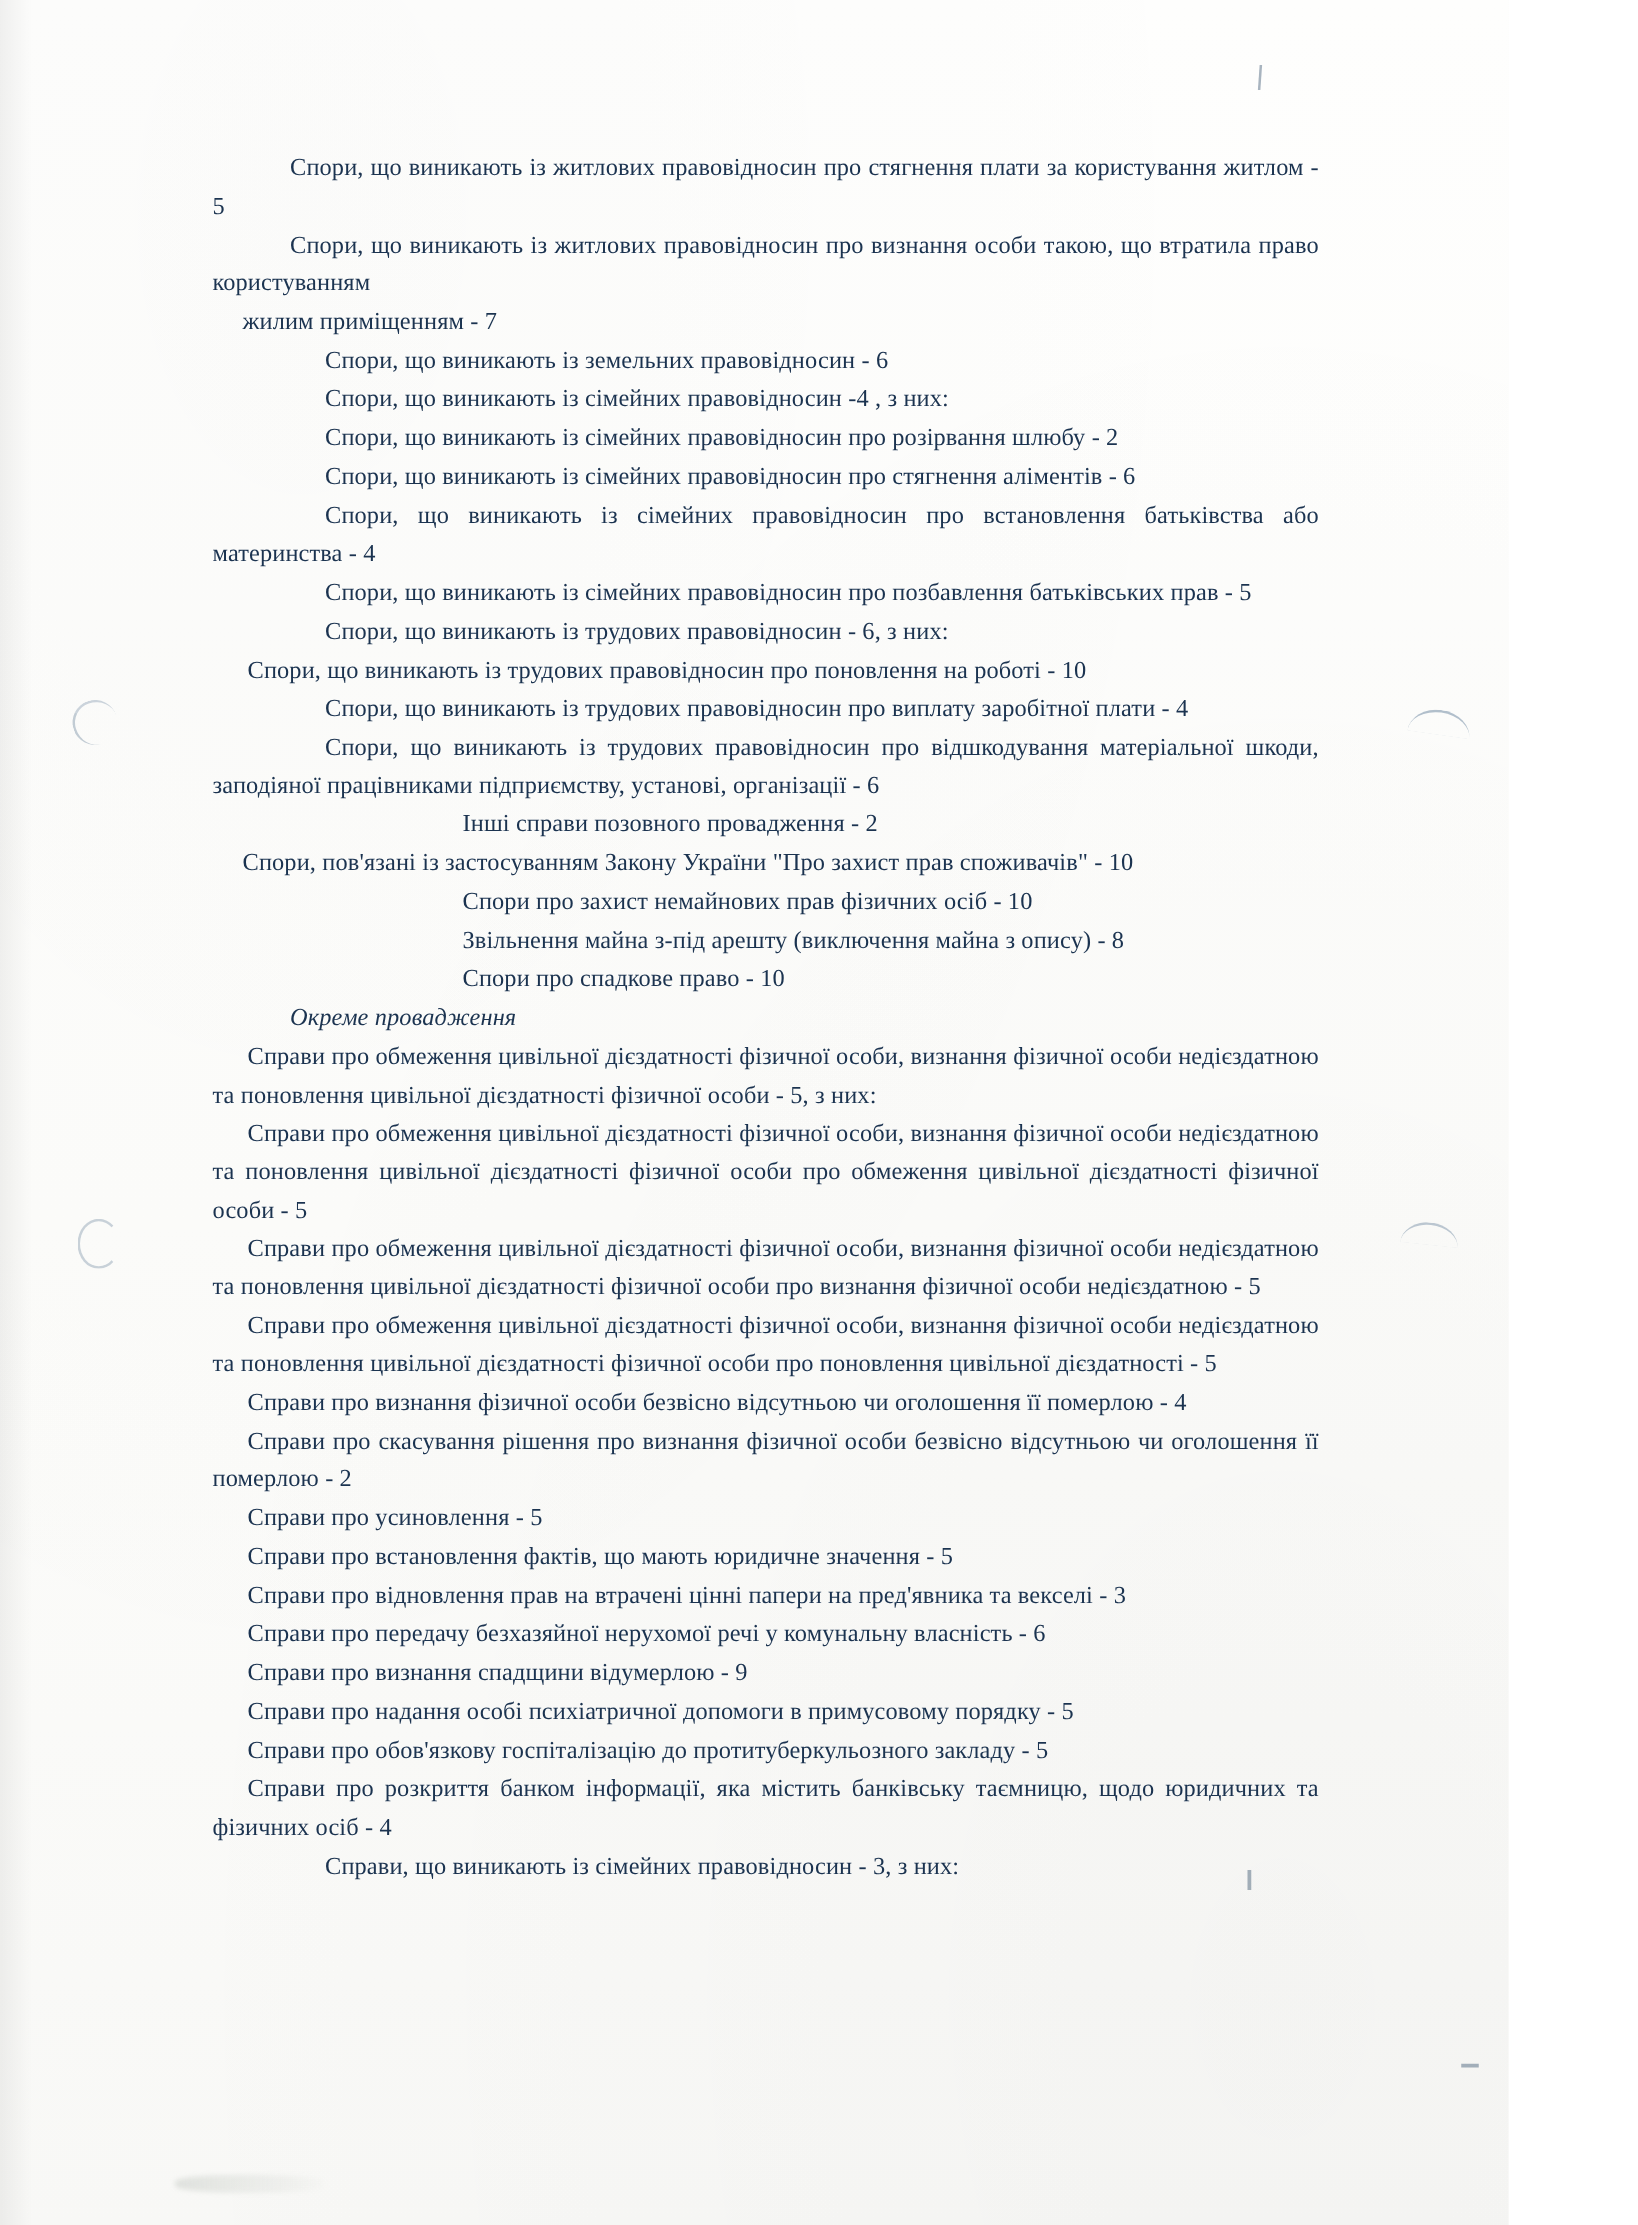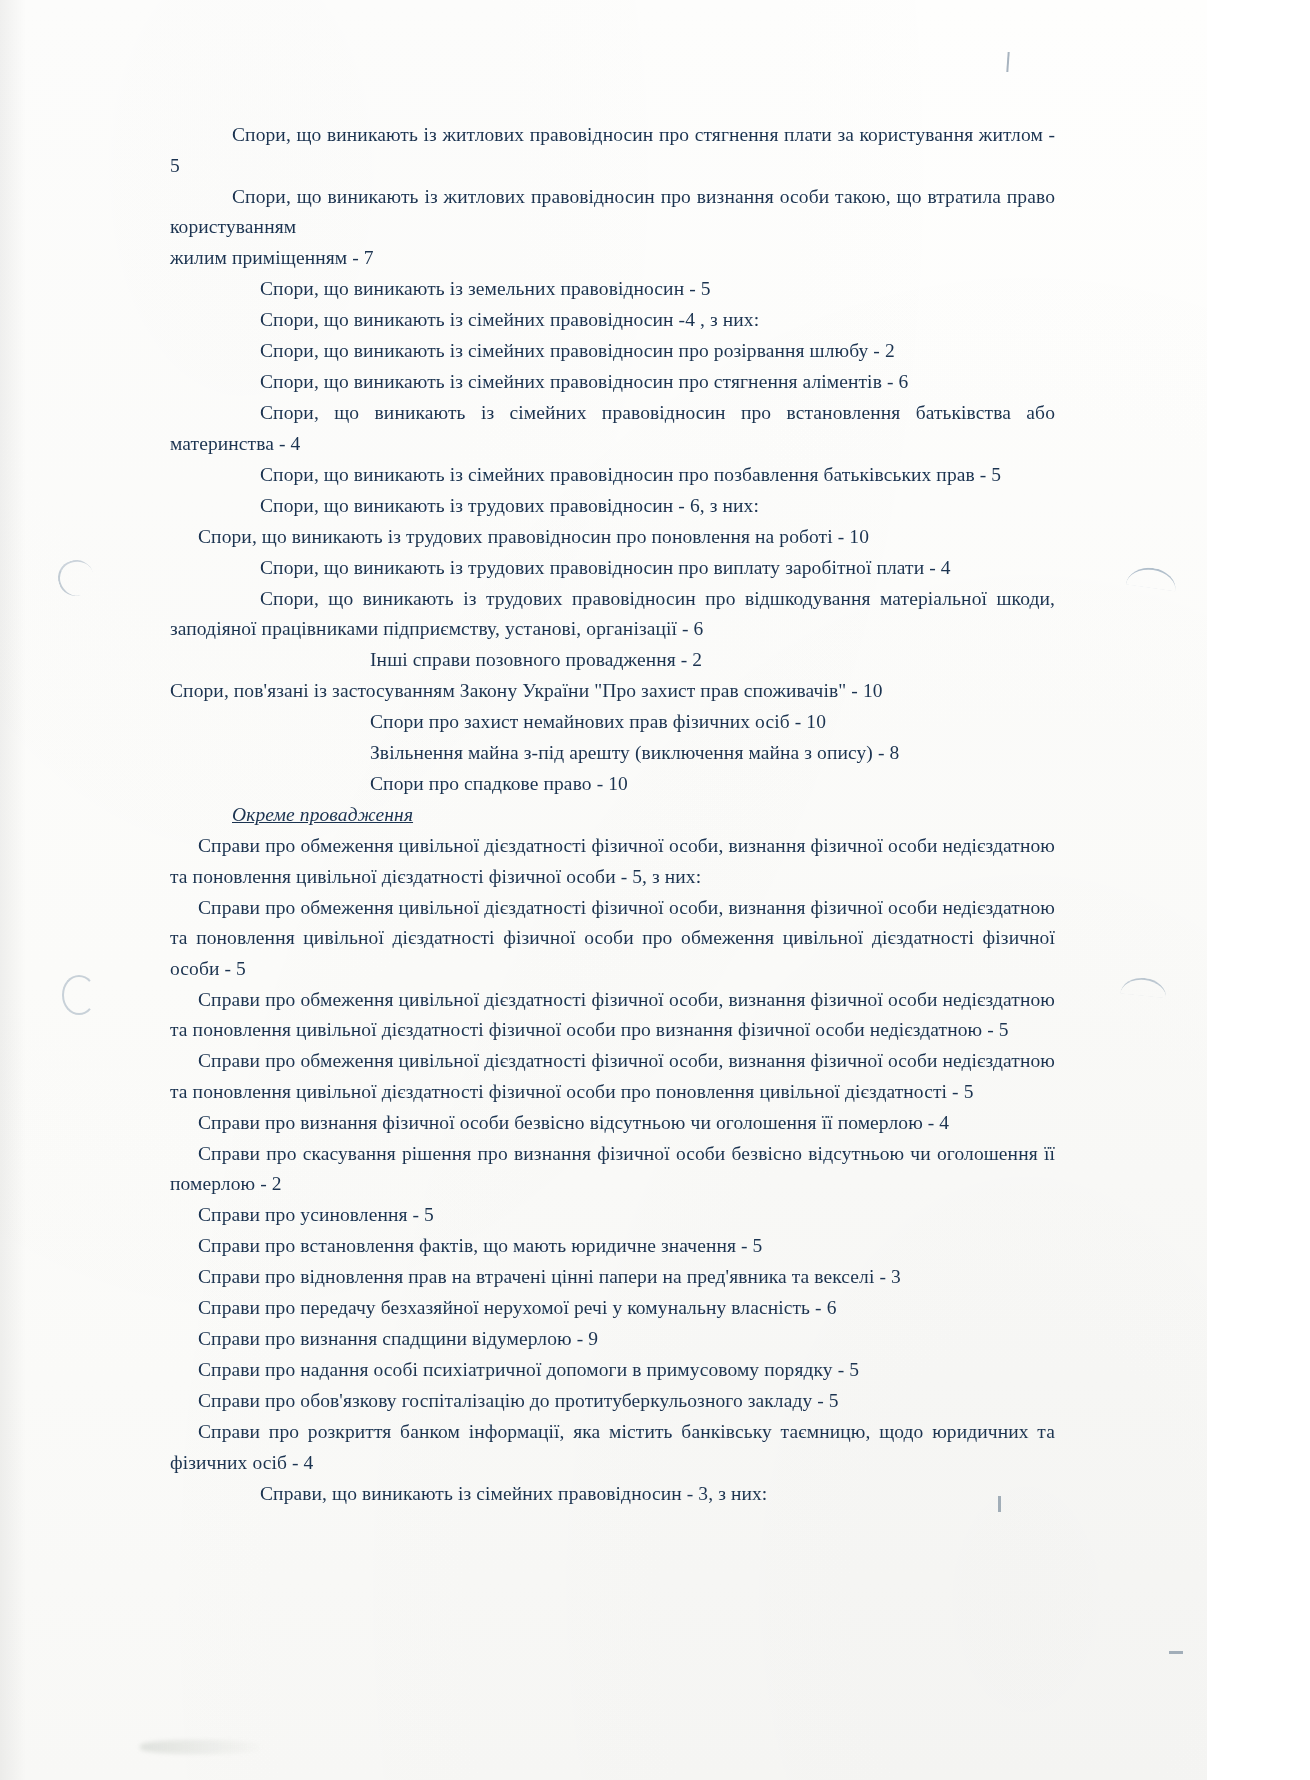--- a/index.html
+++ b/index.html
@@ -39,26 +39,25 @@
     color: #1b3350;
     letter-spacing: 0.1px;
   }
   p.just {
     text-align: justify;
     text-align-last: left;
   }
   p.i1 { text-indent: 62px; }
   p.i3 { text-indent: 90px; }
   p.i4 { text-indent: 200px; }
-  p.i0 { text-indent: 0; }
+  p.i0 { text-indent: 0; margin-left: 24px; }
   p.ic { text-indent: 28px; }
   p.italic {
     font-style: italic;
     text-indent: 62px;
-    text-decoration: underline;
   }
   
   .artifact {
     position: absolute;
     pointer-events: none;
   }
   .punch1 {
     left: 58px;
     top: 560px;
     width: 34px;
@@ -145,21 +144,21 @@
 <body>
 
 <div class="page">
   <div class="paper-tint"></div>
   <div class="artifact shadow-left"></div>
 
   <div class="content">
     <p class="i1 just">Спори, що виникають із житлових правовідносин про стягнення плати за користування житлом - 5</p>
     <p class="i1 just">Спори, що виникають із житлових правовідносин про визнання особи такою, що втратила право користуванням</p>
     <p class="i0">жилим приміщенням - 7</p>
-    <p class="i3">Спори, що виникають із земельних правовідносин - 5</p>
+    <p class="i3">Спори, що виникають із земельних правовідносин - 6</p>
     <p class="i3">Спори, що виникають із сімейних правовідносин -4 , з них:</p>
     <p class="i3">Спори, що виникають із сімейних правовідносин про розірвання шлюбу - 2</p>
     <p class="i3">Спори, що виникають із сімейних правовідносин про стягнення аліментів - 6</p>
     <p class="i3 just">Спори, що виникають із сімейних правовідносин про встановлення батьківства або материнства - 4</p>
     <p class="i3 just">Спори, що виникають із сімейних правовідносин про позбавлення батьківських прав - 5</p>
     <p class="i3">Спори, що виникають із трудових правовідносин - 6, з них:</p>
     <p class="ic">Спори, що виникають із трудових правовідносин про поновлення на роботі - 10</p>
     <p class="i3 just">Спори, що виникають із трудових правовідносин про виплату заробітної плати - 4</p>
     <p class="i3 just">Спори, що виникають із трудових правовідносин про відшкодування матеріальної шкоди, заподіяної працівниками підприємству, установі, організації - 6</p>
     <p class="i4">Інші справи позовного провадження - 2</p>

